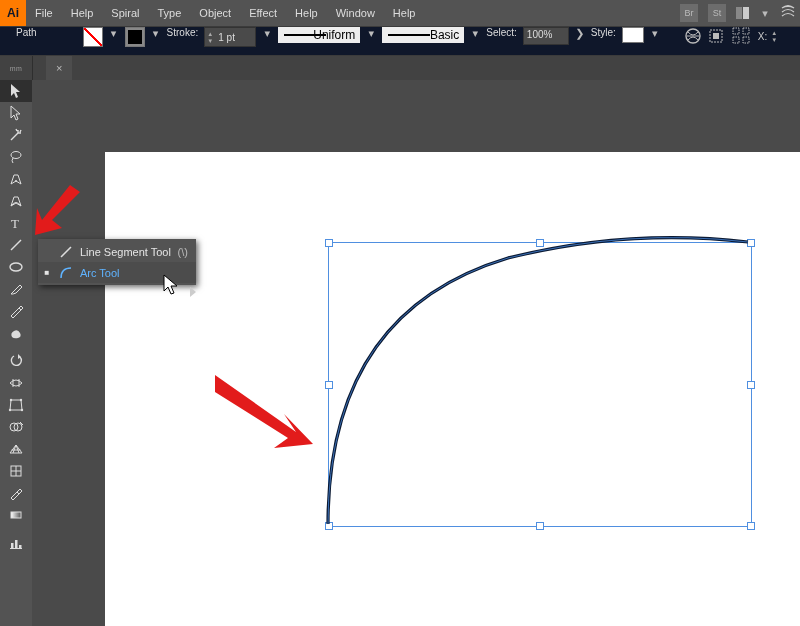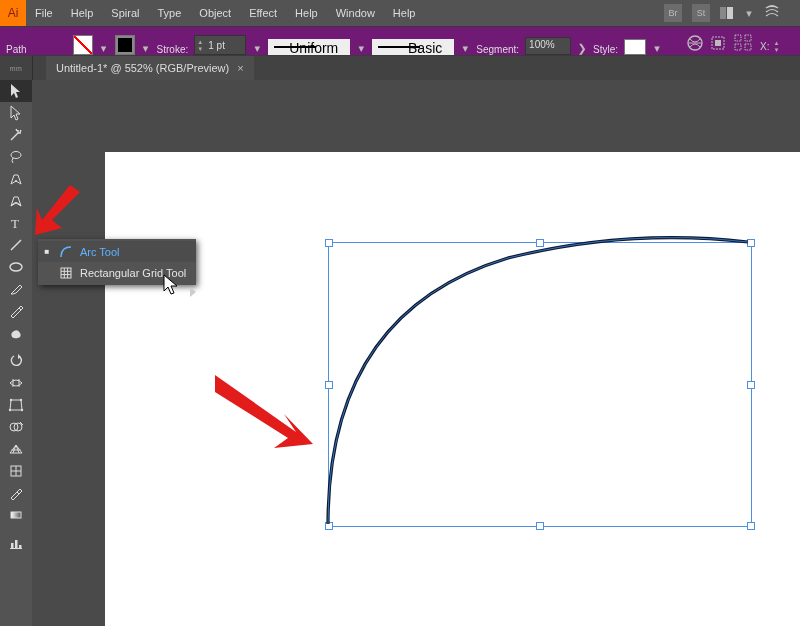--- a/index.html
+++ b/index.html
@@ -1,38 +1,38 @@
 <!DOCTYPE html>
 <html><head>
 <meta charset="utf-8">
 <style>
   html,body{margin:0;padding:0;background:#4a4a4a;font-family:Tahoma,Verdana,sans-serif;font-size:11px;color:#ccc;width:800px;height:626px;overflow:hidden}
   
   .menubar{display:flex;align-items:center;height:26px;background:#535353}
-  .app-logo{width:26px;height:26px;background:#ff7b00;display:flex;align-items:center;justify-content:center;font-weight:normal;color:#7f1d1d;font-size:12px}
+  .app-logo{width:26px;height:26px;background:#ff7b00;display:flex;align-items:center;justify-content:center;font-weight:bold;color:#0f172a;font-size:12px}
   .menu-item{padding:8px 9px;height:26px;display:flex;align-items:center;color:#ddd;cursor:default}
-  .menu-right{margin-left:auto;display:flex;align-items:center;gap:10px;padding-right:20px}
+  .menu-right{margin-left:auto;display:flex;align-items:center;gap:10px;padding-right:4px}
   .tiny-btn{width:18px;height:18px;background:#6c6c6c;display:flex;align-items:center;justify-content:center;color:#bbb;font-size:9px}
   .layout-ico{display:inline-flex}
   .layout-ico span{width:6px;height:12px;background:#ccc;margin-right:1px}
   .layout-ico span:first-child{background:#888}
   
-  .ctrlbar{display:flex;align-items:flex-end;height:28px;background:#701a75;border-top:1px solid #3b3b3b;border-bottom:1px solid #3b3b3b;padding:0 6px;gap:6px;position:relative;z-index:2}
+  .ctrlbar{display:flex;align-items:flex-start;height:28px;background:#0f172a;border-top:1px solid #3b3b3b;border-bottom:1px solid #3b3b3b;padding:0 16px;gap:6px;position:relative;z-index:2}
   .ctrl-label{color:#ddd;font-size:10px}
   .swatch{width:18px;height:18px;border:1px solid #777;position:relative}
   .swatch.nofill{background:#fff}
   .swatch.nofill::after{content:'';position:absolute;left:0;top:0;width:100%;height:100%;background:linear-gradient(45deg,transparent 45%,red 45%,red 55%,transparent 55%)}
   .swatch.black{background:#000;box-shadow:inset 0 0 0 2px #888}
   .drop{width:10px;text-align:center;color:#bbb}
   .numbox{display:flex;align-items:center;background:#4a4a4a;border:1px solid #333;height:18px}
   .spin{width:10px;height:18px;display:flex;flex-direction:column;justify-content:center;color:#aaa;font-size:7px;line-height:7px;text-align:center}
   .numbox input{width:34px;background:transparent;border:0;color:#ddd;font-size:10px;padding:0 3px;outline:none}
   .line-style{width:82px;height:16px;background:#eee;position:relative}
   .line-style::before{content:'';position:absolute;left:6px;right:34px;top:7px;height:2px;background:#000}
-  .line-style .lbl{position:absolute;right:12px;top:1px;color:#000;font-size:14px}
+  .line-style .lbl{position:absolute;right:5px;top:1px;color:#000;font-size:12px}
   .opac-field{display:inline-block;width:38px;background:#4a4a4a;border:1px solid #333;color:#ddd;font-size:10px;padding:1px 3px;height:14px}
   .style-swatch{width:20px;height:14px;background:#fff;border:1px solid #777}
   
   .ico{color:#bbb;font-size:14px}
   .x-label{font-size:10px;color:#ccc;display:flex;align-items:center;gap:2px}
   
   .tabstrip{display:flex;align-items:center;height:24px;background:#424242}
   .ruler-corner{width:32px;height:24px;display:flex;align-items:center;justify-content:center;color:#999;font-size:7px;letter-spacing:.5px;border-right:1px solid #2e2e2e}
   .doc-tab{height:24px;display:flex;align-items:center;padding:0 10px;background:#4d4d4d;color:#ddd;gap:8px}
   .close-x{font-size:11px;color:#bbb;cursor:default}
@@ -105,21 +105,21 @@
   </div>
   <span class="drop">▾</span>
   <div class="line-style">
       <span class="lbl">Uniform</span>
     </div>
   <span class="drop">▾</span>
   <div class="line-style">
       <span class="lbl">Basic</span>
     </div>
   <span class="drop">▾</span>
-  <span class="ctrl-label">Segment:</span>
+  <span class="ctrl-label">Select:</span>
   <span class="opac-field">100%</span>
   <span class="drop">❯</span>
   <span class="ctrl-label">Style:</span>
   <div class="style-swatch"></div>
   <span class="drop">▾</span>
   <span style="width:12px"></span>
   <span class="ico">
      <svg viewBox="0 0 18 18" width="18" height="18">
         <circle cx="9" cy="9" r="7" fill="none" stroke="#bbb" stroke-width="1.4"></circle>
         <line x1="3" y1="9" x2="15" y2="9" stroke="#bbb"></line>
@@ -143,21 +143,20 @@
   <span class="x-label">
     <span>X:</span>
     <span class="spin">▴<br>▾</span>
   </span>
 </div>
 
 <div class="tabstrip">
   <div class="ruler-corner">mm</div>
   <div style="width:13px"></div>
   <div class="doc-tab">
-    <span>Untitled-1* @ 552% (RGB/Preview)</span>
     <span class="close-x">×</span>
   </div>
 </div>
 
 <div class="workspace">
 
   <div class="toolcol">
     <div class="tool active">
         <svg viewBox="0 0 16 16">
           <path d="M3 1 L3 13 L6 10 L8 15 L10 14 L8 9 L12 9 Z" fill="#ddd"></path>
@@ -304,42 +303,39 @@
       <div class="handle" style="left:50%;top:100%"></div>
       <div class="handle" style="left:100%;top:100%"></div>
     </div>
 
     <svg style="position:absolute;left:296px;top:160px;width:426px;height:288px;overflow:visible">
       <path d="M 0 284 Q 0 72 180 18 Q 300 -12 420 2" fill="none" stroke="#0b1a33" stroke-width="3.2"></path>
       <path d="M 0 284 Q 0 72 180 18 Q 300 -12 420 2" fill="none" stroke="#3b6fb5" stroke-width="1"></path>
     </svg>
 
     <div class="flyout" style="left:6px;top:159px;width:158px">
+      <div class="fly-item">
+        <span class="fly-bullet"></span>
+        <span class="fly-ico">
+            <svg width="14" height="14">
+              <line x1="2" y1="12" x2="12" y2="2" stroke="#ddd" stroke-width="1.5"></line>
+            </svg>
+          </span>
+        <span>Line Segment Tool</span>
+        <span class="fly-short">(\)</span>
+      </div>
       <div class="fly-item sel-row">
         <span class="fly-bullet">■</span>
         <span class="fly-ico">
             <svg width="14" height="14">
               <path d="M2 12 Q2 2 12 2" fill="none" stroke="#5fb3ff" stroke-width="1.5"></path>
             </svg>
           </span>
         <span>Arc Tool</span>
       </div>
-      <div class="fly-item">
-        <span class="fly-bullet"></span>
-        <span class="fly-ico">
-            <svg width="14" height="14">
-              <rect x="2" y="2" width="10" height="10" fill="none" stroke="#ddd"></rect>
-              <line x1="2" y1="5.3" x2="12" y2="5.3" stroke="#ddd"></line>
-              <line x1="2" y1="8.6" x2="12" y2="8.6" stroke="#ddd"></line>
-              <line x1="5.3" y1="2" x2="5.3" y2="12" stroke="#ddd"></line>
-              <line x1="8.6" y1="2" x2="8.6" y2="12" stroke="#ddd"></line>
-            </svg>
-          </span>
-        <span>Rectangular Grid Tool</span>
-      </div>
 
       <svg style="position:absolute;right:-2px;top:48px" width="8" height="10">
           <path d="M0 0 L6 5 L0 10 Z" fill="#ccc"></path>
         </svg>
     </div>
 
     <svg class="cursor" style="left:131px;top:194px" width="18" height="22">
       <path d="M1 1 L1 17 L5 13 L8 20 L11 19 L8 12 L14 12 Z" fill="#fff" stroke="#000" stroke-width="1"></path>
     </svg>
 

